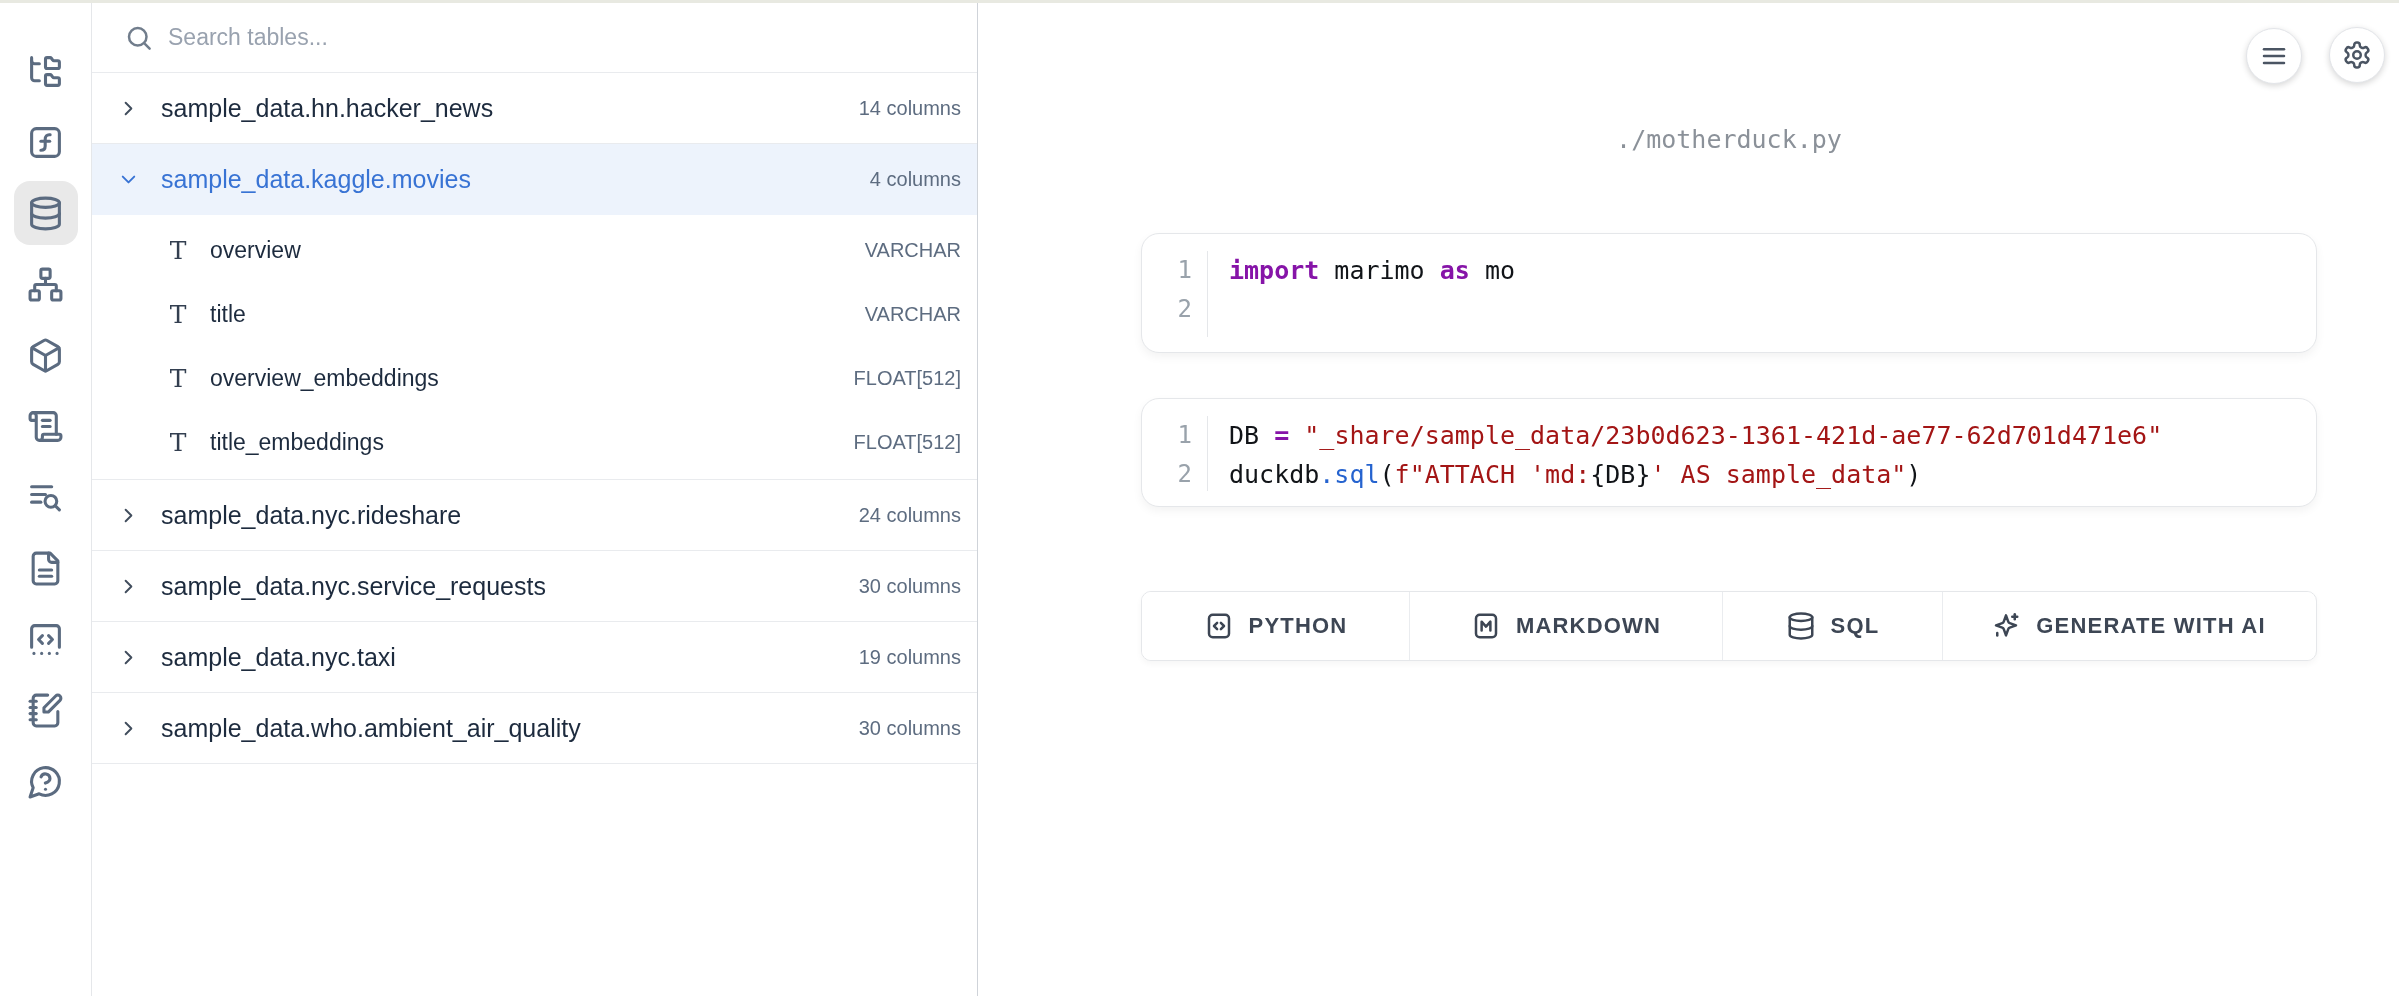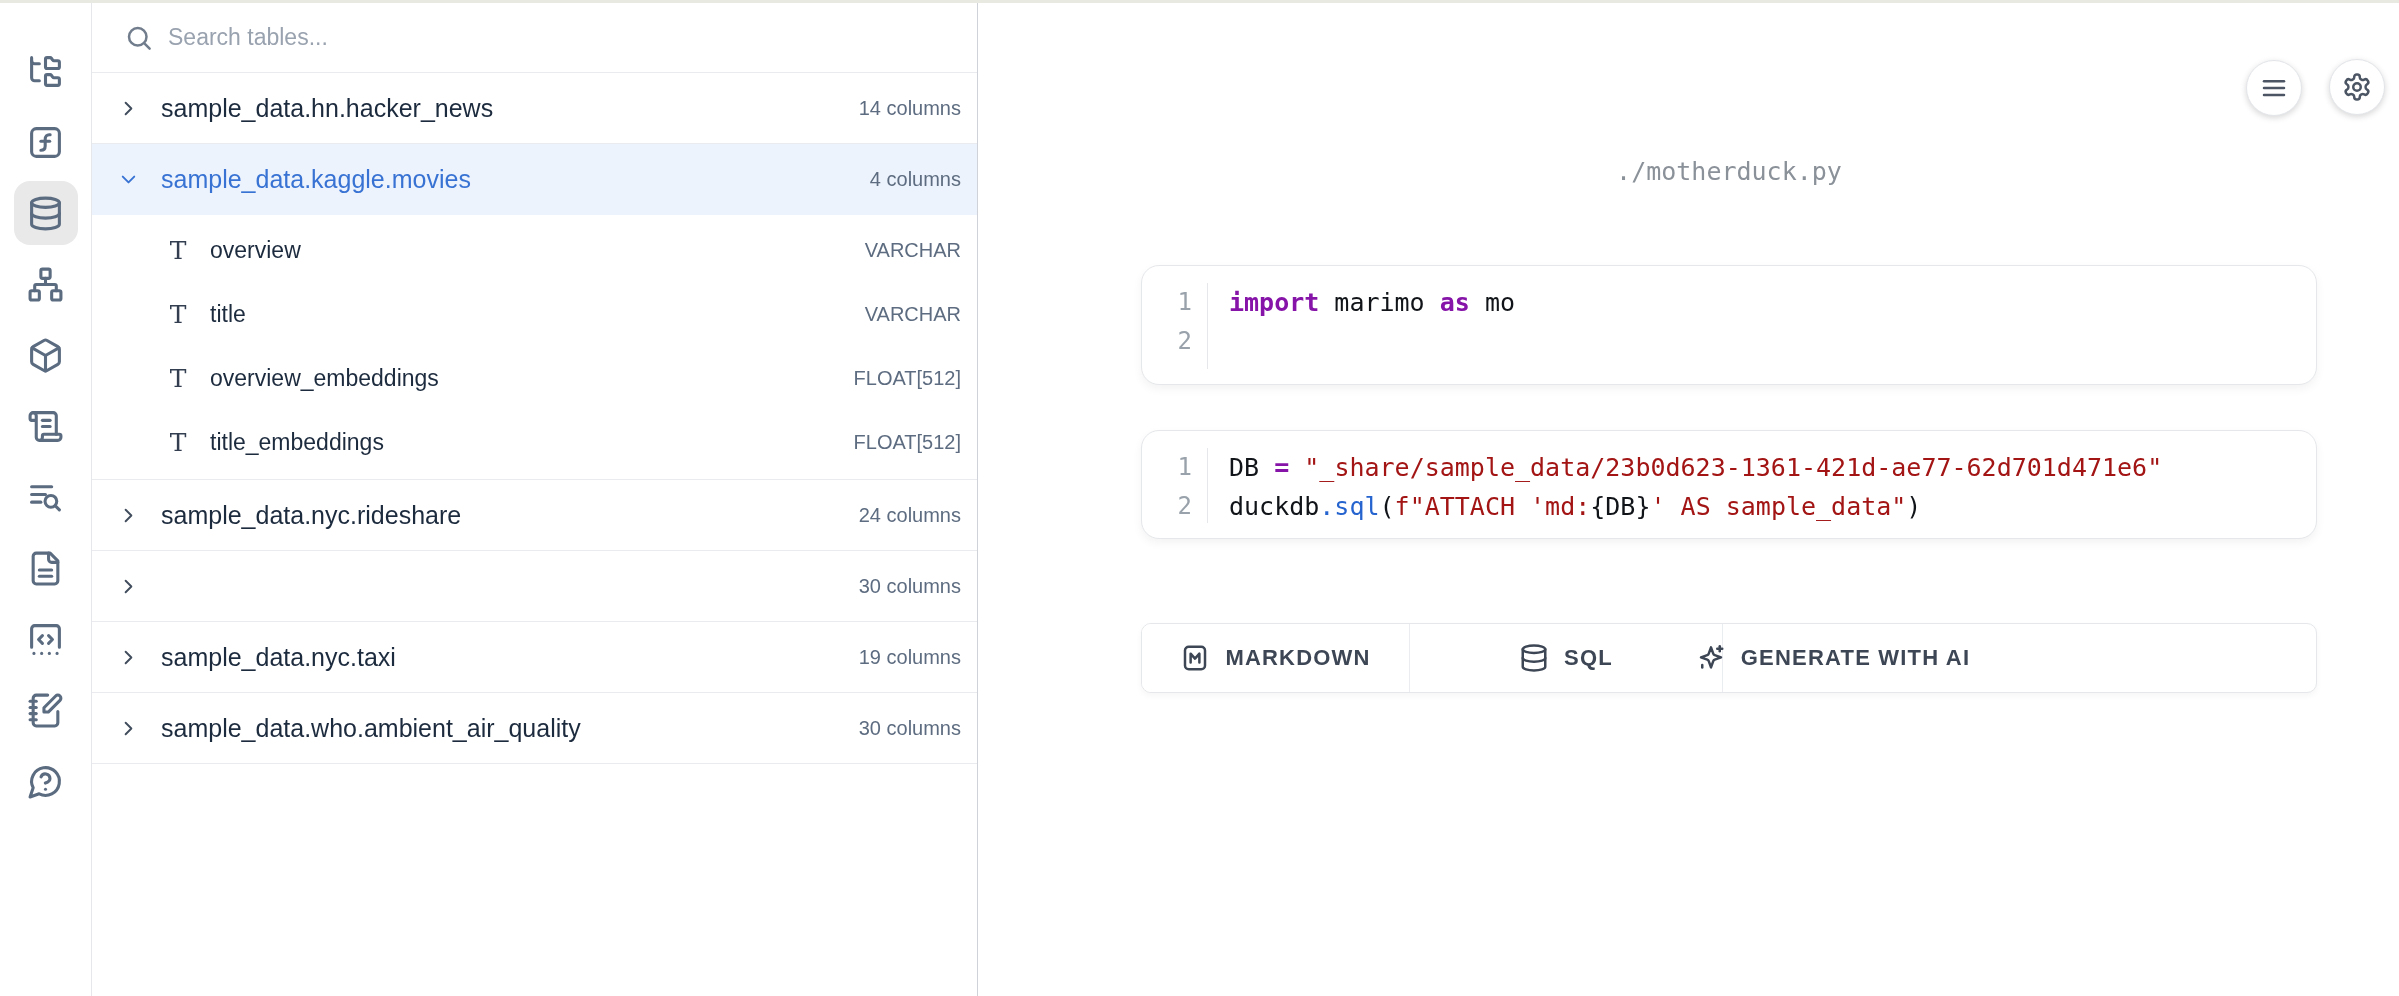--- a/index.html
+++ b/index.html
@@ -46,21 +46,21 @@
   .table-row.selected .table-name { color:#3873d4; }
   .table-row.selected .chev { color:#3873d4; }
 
   .cols-wrap { border-bottom:1px solid #e9ebee; padding:3px 0 5px 0; }
   .col-row { height:64px; display:flex; align-items:center; padding:0 16px 0 66px; cursor:pointer; }
   .col-type-icon { width:40px; text-align:center; font-family:"DejaVu Serif", serif; font-size:25px; color:#333f50; margin-right:12px; flex:0 0 auto; }
   .col-name { font-size:23px; color:#1d2b3e; }
   .col-type { margin-left:auto; font-size:20px; color:#5d6c80; }
 
   
-  .main { position:absolute; left:978px; top:3px; right:0; bottom:0; background:#fff;margin-top:32px; }
+  .main { position:absolute; left:978px; top:3px; right:0; bottom:0; background:#fff; }
   .circle-btn {
     position:absolute; width:56px; height:56px; border-radius:50%; background:#fff;
     border:1px solid #e3e5e9; box-shadow:0 2px 6px rgba(0,0,0,.16);
     display:flex; align-items:center; justify-content:center; cursor:pointer;
   }
   .circle-btn svg { width:30px; height:30px; color:#4b5563; }
   .menu-btn { left:1268px; top:25px; }
   .settings-btn { left:1351px; top:24px; }
 
   .filename {
@@ -253,20 +253,21 @@
         <svg class="chev" viewBox="0 0 24 24" fill="none" stroke="currentColor" stroke-width="2" stroke-linecap="round" stroke-linejoin="round">
           <path d="m9 6 6 6-6 6"></path>
         </svg>
         <span class="table-name">sample_data.nyc.rideshare</span>
         <span class="table-count">24 columns</span>
       </div>
       <div class="table-row">
         <svg class="chev" viewBox="0 0 24 24" fill="none" stroke="currentColor" stroke-width="2" stroke-linecap="round" stroke-linejoin="round">
           <path d="m9 6 6 6-6 6"></path>
         </svg>
+        <span class="table-name">sample_data.nyc.service_requests</span>
         <span class="table-count">30 columns</span>
       </div>
       <div class="table-row">
         <svg class="chev" viewBox="0 0 24 24" fill="none" stroke="currentColor" stroke-width="2" stroke-linecap="round" stroke-linejoin="round">
           <path d="m9 6 6 6-6 6"></path>
         </svg>
         <span class="table-name">sample_data.nyc.taxi</span>
         <span class="table-count">19 columns</span>
       </div>
       <div class="table-row">
@@ -279,20 +280,28 @@
     </div>
 </aside>
 
 <main class="main" id="main">
   <div class="filename">./motherduck.py</div>
   <div id="cells-slot"></div>
   <div class="addbar" id="addbar">
       <div class="add-btn">
         <svg class="" viewBox="0 0 24 24" fill="none" stroke="currentColor" stroke-width="2" stroke-linecap="round" stroke-linejoin="round">
           <rect x="4" y="3" width="16" height="18" rx="3"></rect>
+          <path d="m10.5 9.5-2.5 2.5 2.5 2.5"></path>
+          <path d="m13.5 9.5 2.5 2.5-2.5 2.5"></path>
+        </svg>
+        <span class="lbl">PYTHON</span>
+      </div>
+      <div class="add-btn">
+        <svg class="" viewBox="0 0 24 24" fill="none" stroke="currentColor" stroke-width="2" stroke-linecap="round" stroke-linejoin="round">
+          <rect x="4" y="3" width="16" height="18" rx="3"></rect>
           <path d="M8.5 15.5v-7l3.5 4 3.5-4v7"></path>
         </svg>
         <span class="lbl">MARKDOWN</span>
       </div>
       <div class="add-btn">
         <svg class="" viewBox="0 0 24 24" fill="none" stroke="currentColor" stroke-width="2" stroke-linecap="round" stroke-linejoin="round">
           <ellipse cx="12" cy="5" rx="9" ry="3"></ellipse>
           <path d="M3 5v14a9 3 0 0 0 18 0V5"></path>
           <path d="M3 12a9 3 0 0 0 18 0"></path>
         </svg>

